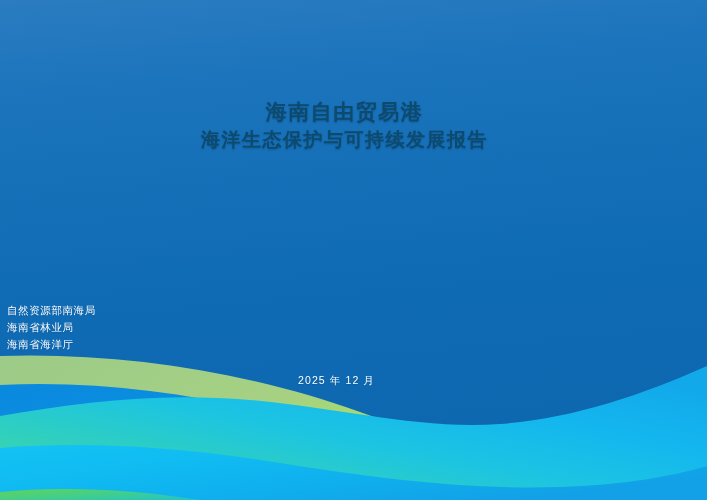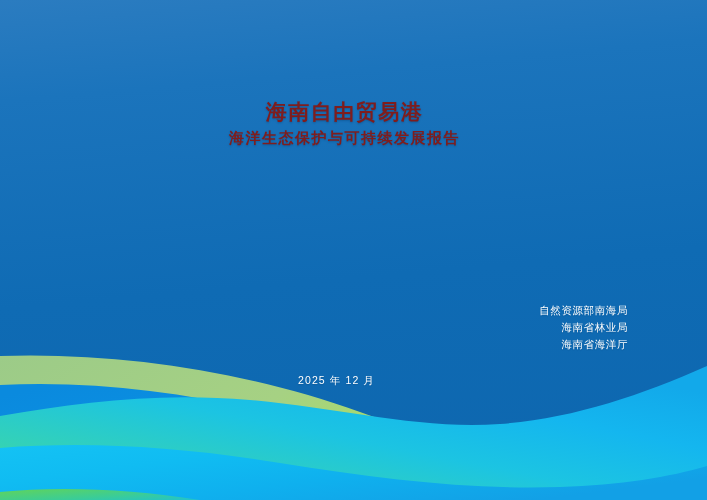--- a/index.html
+++ b/index.html
@@ -28,38 +28,39 @@
   #title-block {
     position: absolute;
     left: 0;
     top: 97px;
     width: 707px;
     text-align: center;
     padding-right: 18px;
     box-sizing: border-box;
   }
   .title-line {
-    color: #7f1d1d;
+    color: #0c4a6e;
     font-weight: bold;
     letter-spacing: 1.5px;
     text-shadow: 0 1px 2px rgba(0,40,80,0.30);
     line-height: 1.42;
     white-space: nowrap;
   }
   #title-line-1 { font-size: 21px; }
-  #title-line-2 { font-size: 15px; }
+  #title-line-2 { font-size: 19px; }
 
   #org-block {
     position: absolute;
     left: 0;
     top: 302px;
     width: 646px;
-    text-align: right;
+    text-align: left;
     padding-right: 18px;
     box-sizing: border-box;
+    padding-left: 7px;
   }
   .org-line {
     color: #ffffff;
     font-size: 10.5px;
     line-height: 1.62;
     letter-spacing: 0.6px;
     white-space: nowrap;
     text-shadow: 0 1px 1px rgba(0,40,80,0.22);
   }
   #date-line {

